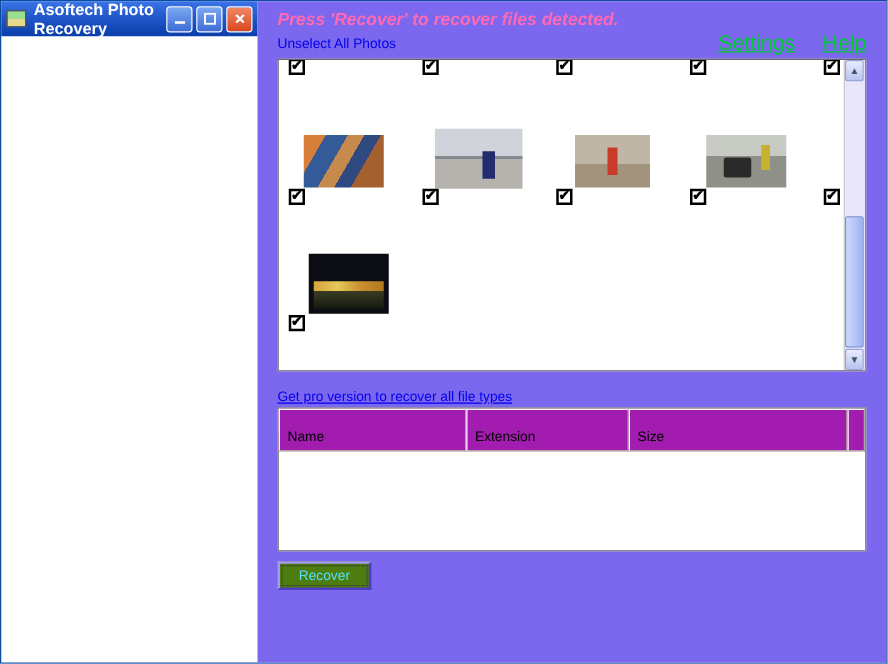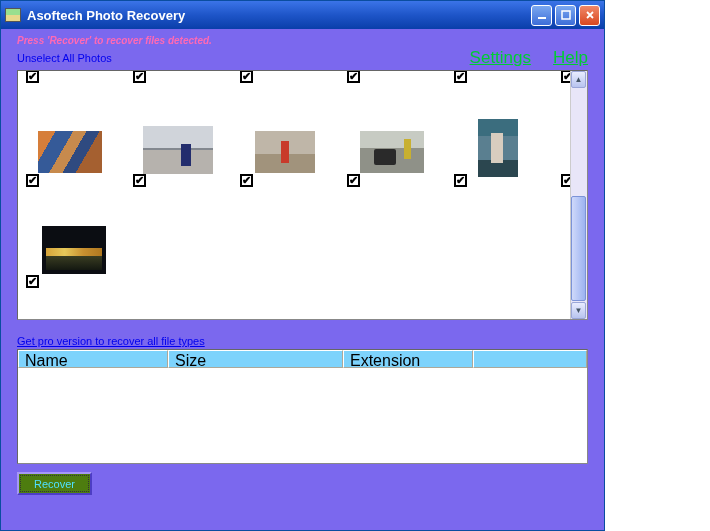--- a/index.html
+++ b/index.html
@@ -5,25 +5,25 @@
     * { box-sizing: border-box; margin: 0; padding: 0; }
     body {
       font-family: Tahoma, Arial, sans-serif;
       font-size: 11px;
       background: #fff;
       width: 710px;
       height: 531px;
       overflow: hidden;
     }
     .window {
-      width: 605px;
+      width: 710px;
       height: 531px;
       border: 1px solid #0a4da0;
       display: flex;
-      flex-direction: column;
+      flex-direction: row;
     }
     .titlebar {
       height: 28px;
       background: linear-gradient(to bottom, #3b74e8 0%, #1e55c8 50%, #0a3eaa 100%);
       display: flex;
       align-items: center;
       padding: 0 4px;
       color: white;
       font-size: 13px;
       font-weight: bold;
@@ -60,21 +60,21 @@
     }
     .client {
       flex: 1;
       background: #7b68ee;
       padding: 4px 16px 10px 16px;
       display: flex;
       flex-direction: column;
     }
     .instruction {
       color: #ff69b4;
-      font-size: 10px;
+      font-size: 14px;
       font-style: italic;
       font-weight: bold;
       padding: 2px 0;
     }
     .toprow {
       display: flex;
       justify-content: space-between;
       align-items: center;
       padding: 0 0 2px 0;
     }
@@ -178,23 +178,23 @@
       border-left-color: #666;
     }
     .table-head {
       display: flex;
       height: 18px;
       background: #ece9d8;
     }
     .th {
       border: 1px solid;
       border-color: #fff #aca899 #aca899 #fff;
-      padding: 1px 6px;
-      font-size: 16px;
-      background: #7dd3fc;
+      padding: 16px 6px;
+      font-size: 11px;
+      background: #a21caf;
       overflow: hidden;
     }
     .btnrow { padding-top: 8px; }
     .recover-btn {
       width: 75px;
       height: 23px;
       background: #4d7c0f;
       border: 2px solid;
       border-color: #a698f5 #4d3dc4 #4d3dc4 #a698f5;
       color: #4fe0ff;
@@ -334,22 +334,22 @@
         <div class="scroll-thumb"></div>
         <div class="scroll-btn scroll-down">▼</div>
       </div>
     </div>
 
     <span class="prolink">Get pro version to recover all file types</span>
 
     <div class="table-area">
       <div class="table-head">
         <div class="th" style="width:150px">Name</div>
+        <div class="th" style="width:130px">Extension</div>
         <div class="th" style="width:175px">Size</div>
-        <div class="th" style="width:130px">Extension</div>
         <div class="th" style="flex:1"></div>
       </div>
     </div>
 
     <div class="btnrow">
       <button class="recover-btn">Recover</button>
     </div>
   </div>
 </div>
 

